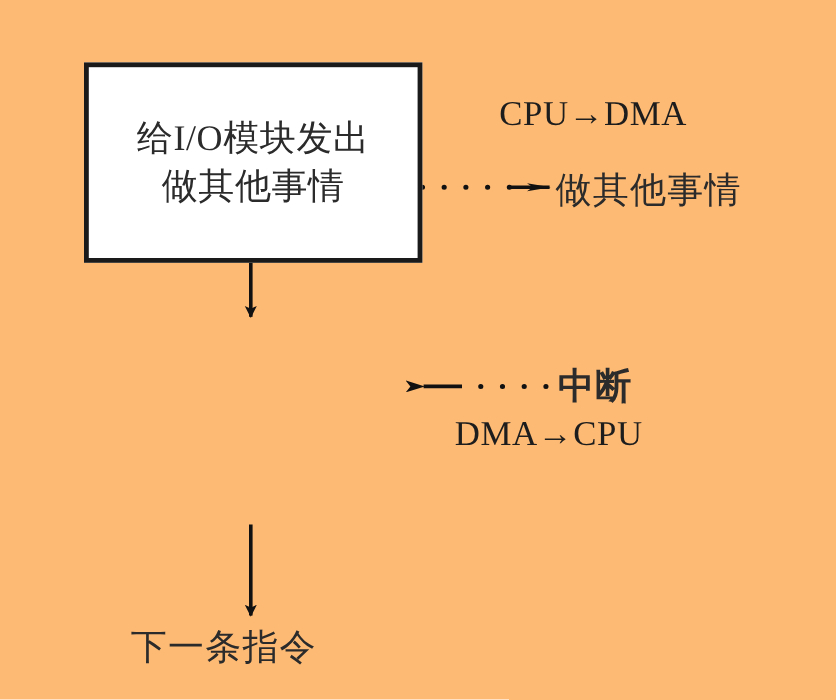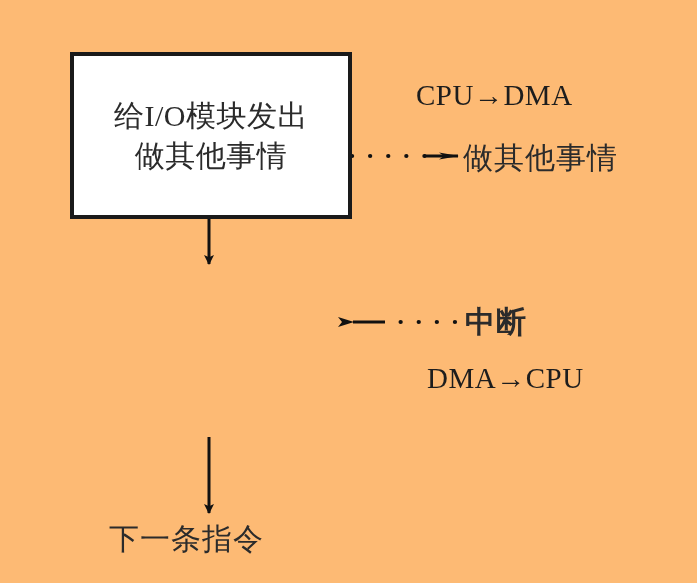--- a/index.html
+++ b/index.html
@@ -54,21 +54,21 @@
   .label-cjk {
     font-family: "Liberation Serif", "DejaVu Serif", serif;
     font-size: 30px;
     letter-spacing: 1px;
     color: #2b2b2b;
   }
 
   #label-cpu-to-dma   { left: 384px; top: 79px; margin-left: 32px;  }
   #label-do-other     { left: 463px; top: 138px; }
   #label-interrupt    { left: 465px; top: 302px; font-weight: bold; }
-  #label-dma-to-cpu   { left: 379px; top: 362px; margin-left: 48px; }
+  #label-dma-to-cpu   { left: 379px; top: 346px; }
   #label-next-instr   { left: 109px; top: 519px; text-align: center; }
 
   
   #connectors {
     position: absolute;
     left: 0;
     top: 0;
     width: 697px;
     height: 583px;
     pointer-events: none;

